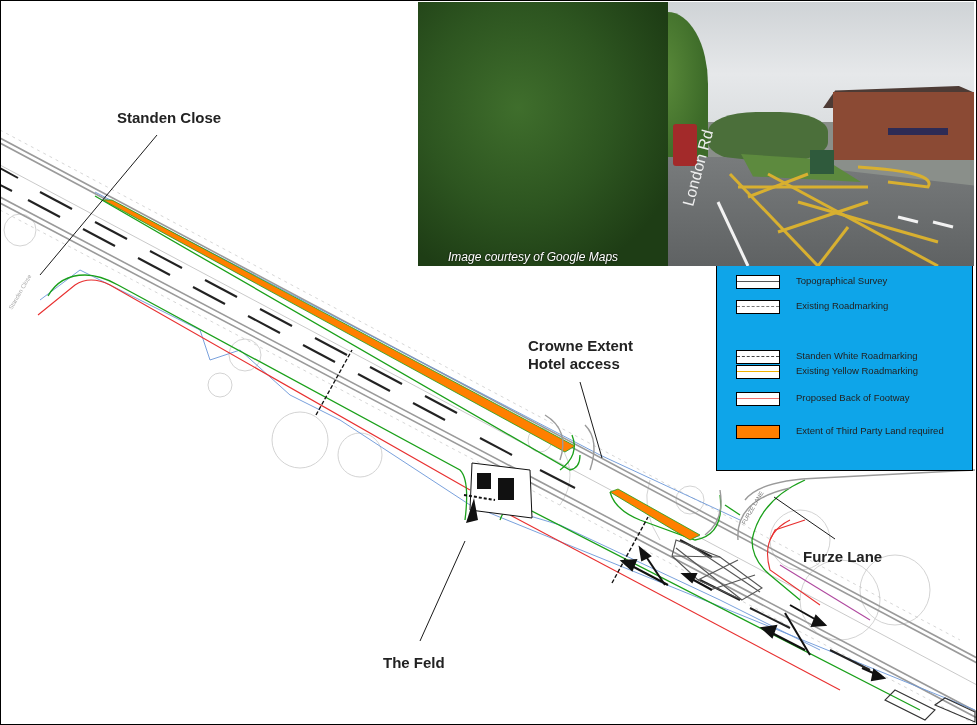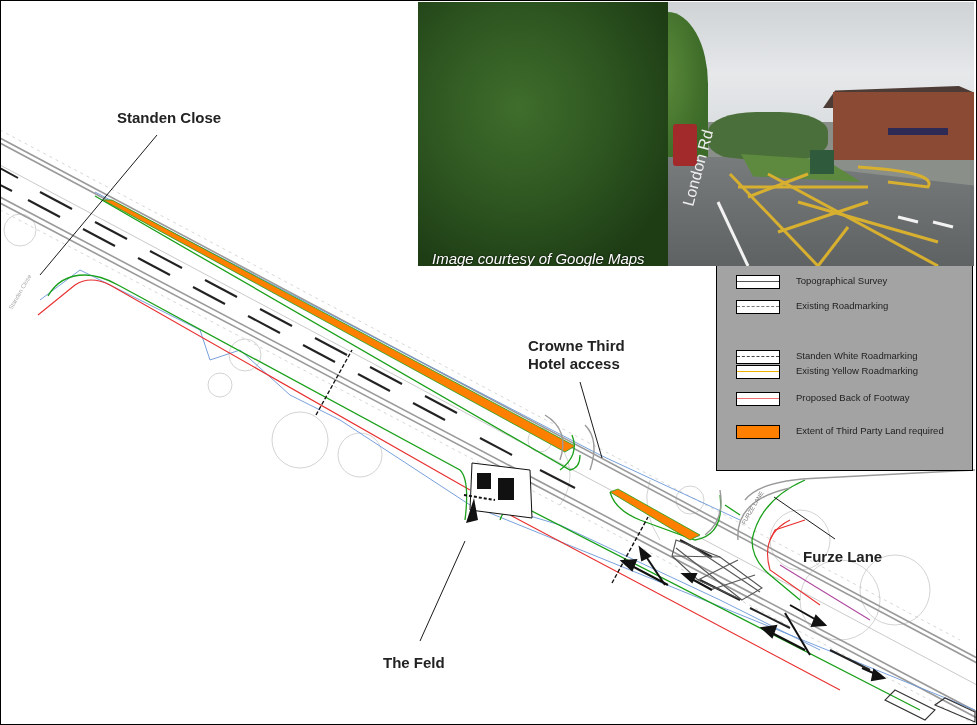--- a/index.html
+++ b/index.html
@@ -15,23 +15,23 @@
   .photo .trees-far { position:absolute; left:290px; top:110px; width:120px; height:50px; border-radius:40%; background:#4b6f3a; }
   .photo .road { position:absolute; left:0; top:140px; width:556px; height:124px; background:linear-gradient(180deg,#7c7f80,#5f6263); clip-path:polygon(38% 100%, 100% 100%, 100% 35%, 55% 12%, 44% 12%); }
   .photo .footway { position:absolute; left:0; top:150px; width:556px; height:114px; background:#9a9a96; clip-path:polygon(22% 100%, 38% 100%, 44% 2%, 42% 2%); }
   .photo .verge { position:absolute; left:323px; top:152px; width:120px; height:28px; background:#5d8a3e; clip-path:polygon(0 0, 70% 20%, 100% 100%, 10% 80%); }
   .photo .building { position:absolute; left:415px; top:90px; width:141px; height:68px; background:#8b4a34; }
   .photo .roof { position:absolute; left:405px; top:84px; width:151px; height:22px; background:#4d3b35; clip-path:polygon(0 100%, 8% 20%, 90% 0, 100% 30%, 100% 100%); }
   .photo .sign { position:absolute; left:470px; top:126px; width:60px; height:7px; background:#2d2b55; }
   .photo .bus { position:absolute; left:255px; top:122px; width:24px; height:42px; background:#a32a2a; border-radius:3px; }
   .photo .cabinet { position:absolute; left:392px; top:148px; width:24px; height:24px; background:#2f5a3c; }
   .photo .yellow { position:absolute; left:0; top:0; width:556px; height:264px; }
-  .photo .credit { position:absolute; left:14px; top:248px; font-size:15px; font-style:italic; color:#ffffff; text-shadow:0 0 2px #000; }
+  .photo .credit { position:absolute; left:30px; top:248px; font-size:12px; font-style:italic; color:#ffffff; text-shadow:0 0 2px #000; }
   
-  .legend { position:absolute; left:716px; top:266px; width:257px; height:205px; background:#a3a3a3; border:1px solid #000; border-top:none; box-sizing:border-box; }
+  .legend { position:absolute; left:716px; top:266px; width:257px; height:205px; background:#0ea5e9; border:1px solid #000; border-top:none; box-sizing:border-box; }
   .legend-row { position:absolute; left:0; width:257px; height:22px; }
   .legend-swatch { position:absolute; left:19px; top:4px; width:44px; height:14px; border:1px solid #000; box-sizing:border-box; background:#fff; }
   .legend-swatch .ln { position:absolute; left:0; top:5px; width:42px; height:0; }
   .legend-label { position:absolute; left:79px; top:4px; font-size:9.5px; color:#222; line-height:11px; width:172px; }
 </style>
 </head>
 <body>
 
 <svg class="plan" viewBox="0 0 977 725" xmlns="http://www.w3.org/2000/svg">
 
@@ -171,21 +171,21 @@
     <line x1="580" y1="382" x2="602" y2="458"></line>
     <line x1="774" y1="497" x2="835" y2="539"></line>
     <line x1="465" y1="541" x2="420" y2="641"></line>
   </g>
 
   <text x="12" y="310" font-size="6" fill="#aaa" transform="rotate(-60 12 310)" font-family="Liberation Sans, sans-serif">Standen Close</text>
   <text x="745" y="525" font-size="6" fill="#777" transform="rotate(-60 745 525)" font-family="Liberation Sans, sans-serif">FURZE LANE</text>
 </svg>
 
 <div class="callout" style="left:117px; top:108px;">Standen Close</div>
-<div class="callout" style="left:528px; top:336px;">Crowne Third</div>
+<div class="callout" style="left:528px; top:336px;">Crowne Extent</div>
 <div class="callout" style="left:528px; top:354px;">Hotel access</div>
 <div class="callout" style="left:803px; top:547px;">Furze Lane</div>
 <div class="callout" style="left:383px; top:653px;">The Feld</div>
 
 <div class="photo">
   <div class="sky"></div>
   <div class="trees-mid"></div>
   <div class="trees-far"></div>
   <div class="roof"></div>
   <div class="building"></div>

